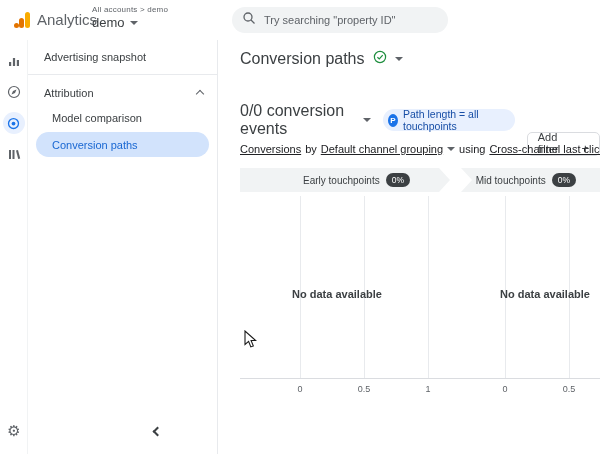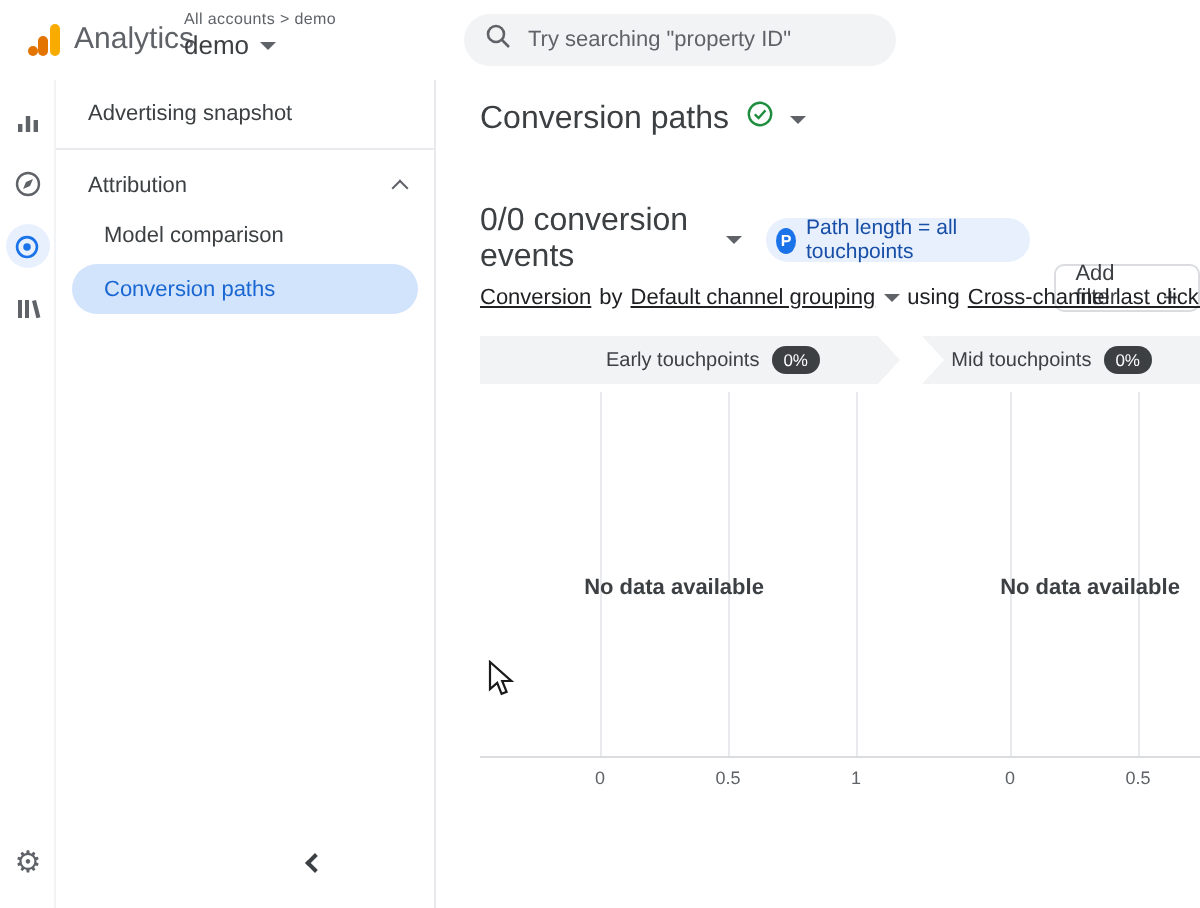--- a/index.html
+++ b/index.html
@@ -168,21 +168,21 @@
         <span class="chip-icon">P</span>
         <span>Path length = all touchpoints</span>
       </div>
       <div class="add-filter">
         <span>Add filter</span>
         <span class="plus">+</span>
       </div>
     </div>
 
     <div class="report-header">
-      <span class="metric-link">Conversion</span>
+      <span class="metric-link">Conversions</span>
       <span>by</span>
       <span class="drop-text">Default channel grouping</span>
       <span class="caret-down"></span>
       <span>using</span>
       <span class="drop-text">Cross-channel last click model</span>
 
     </div>
 
     <div class="banner">
       <div class="seg seg1">

